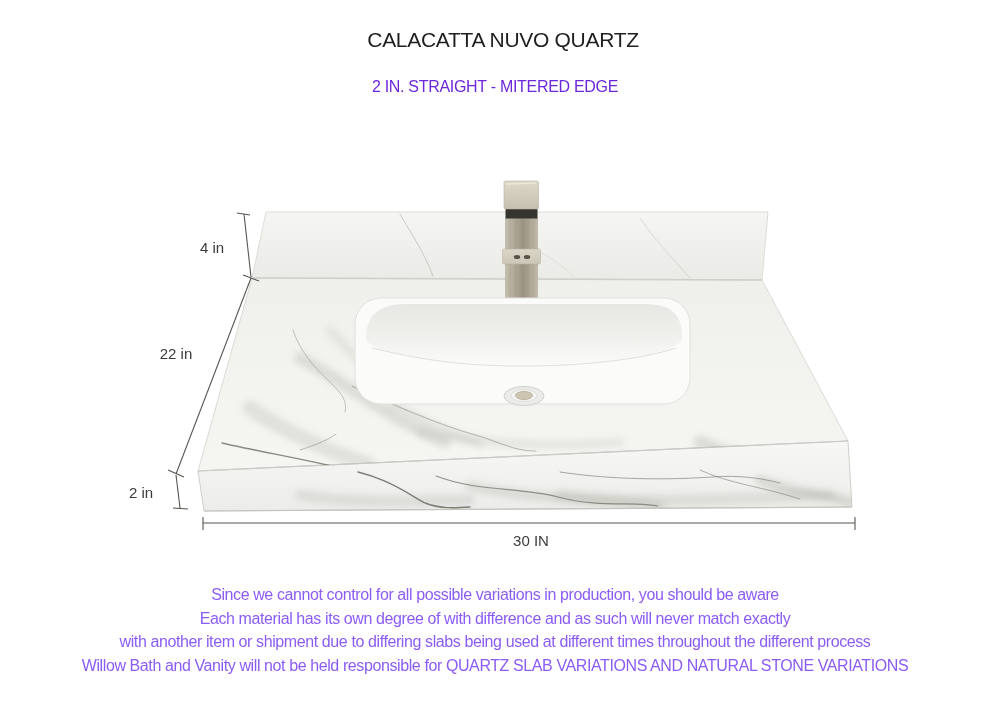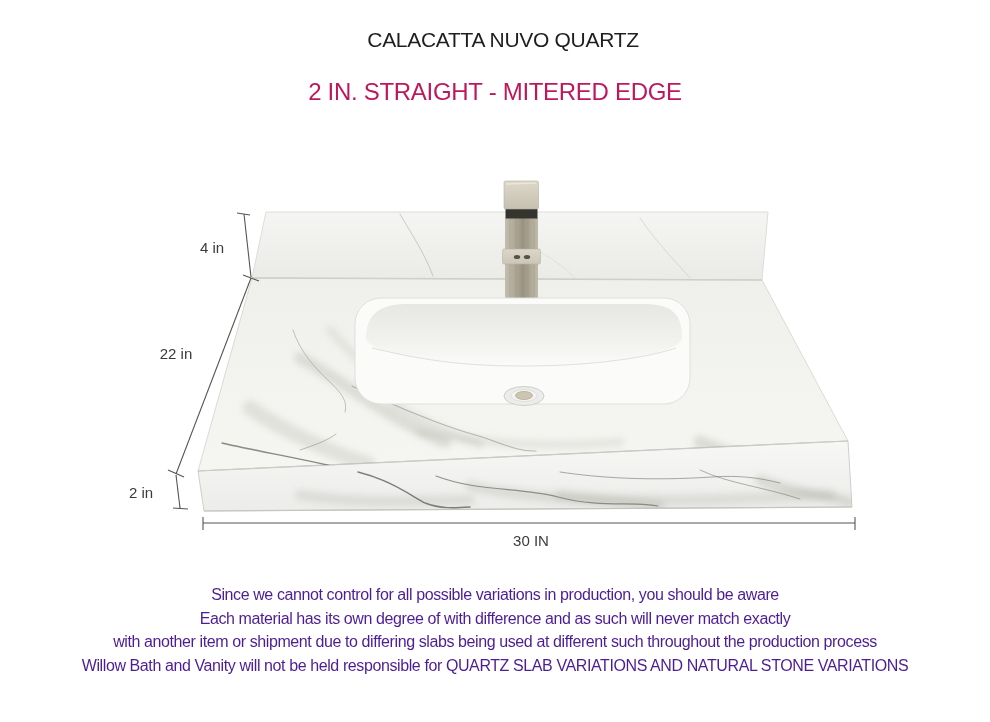--- a/index.html
+++ b/index.html
@@ -10,31 +10,31 @@
     overflow:hidden;
   }
   .page{position:relative;width:990px;height:722px;background:#ffffff;}
   .title{
     position:absolute;top:20px;left:0;width:990px;
     text-align:center;font-size:21px;font-weight:400;
     color:#1f1f1f;letter-spacing:-0.3px;margin:8px;
   }
   .subtitle{
     position:absolute;top:78px;left:0;width:990px;
-    text-align:center;font-size:24px;font-weight:400;
-    color:#be185d;letter-spacing:-0.3px;margin:0;
+    text-align:center;font-size:16px;font-weight:400;
+    color:#6d28d9;letter-spacing:-0.3px;margin:0;
   }
   .diagram-svg{position:absolute;left:0;top:0;width:990px;height:722px;}
   .dim-label{
     font-family:"Liberation Sans", sans-serif;
     font-size:15px;fill:#3b3b3b;
   }
   .disclaimer{
     position:absolute;top:583px;left:0;width:990px;
-    text-align:center;color:#4c1d95;
+    text-align:center;color:#8b5cf6;
   }
   .disclaimer .line{
     font-size:16px;line-height:23.5px;letter-spacing:-0.4px;
     white-space:nowrap;
   }
 </style>
 </head>
 <body>
 
 <div class="page">
@@ -186,17 +186,17 @@
 
     <text class="dim-label" x="212" y="253" text-anchor="middle">4 in</text>
     <text class="dim-label" x="176" y="359" text-anchor="middle">22 in</text>
     <text class="dim-label" x="141" y="498" text-anchor="middle">2 in</text>
     <text class="dim-label" x="531" y="546" text-anchor="middle">30 IN</text>
   </svg>
 
   <div class="disclaimer">
     <div class="line">Since we cannot control for all possible variations in production, you should be aware</div>
     <div class="line">Each material has its own degree of with difference and as such will never match exactly</div>
-    <div class="line">with another item or shipment due to differing slabs being used at different such throughout the production process</div>
+    <div class="line">with another item or shipment due to differing slabs being used at different times throughout the different process</div>
     <div class="line">Willow Bath and Vanity will not be held responsible for QUARTZ SLAB VARIATIONS AND NATURAL STONE VARIATIONS</div>
   </div>
 
 </div>
 
 </body></html>

